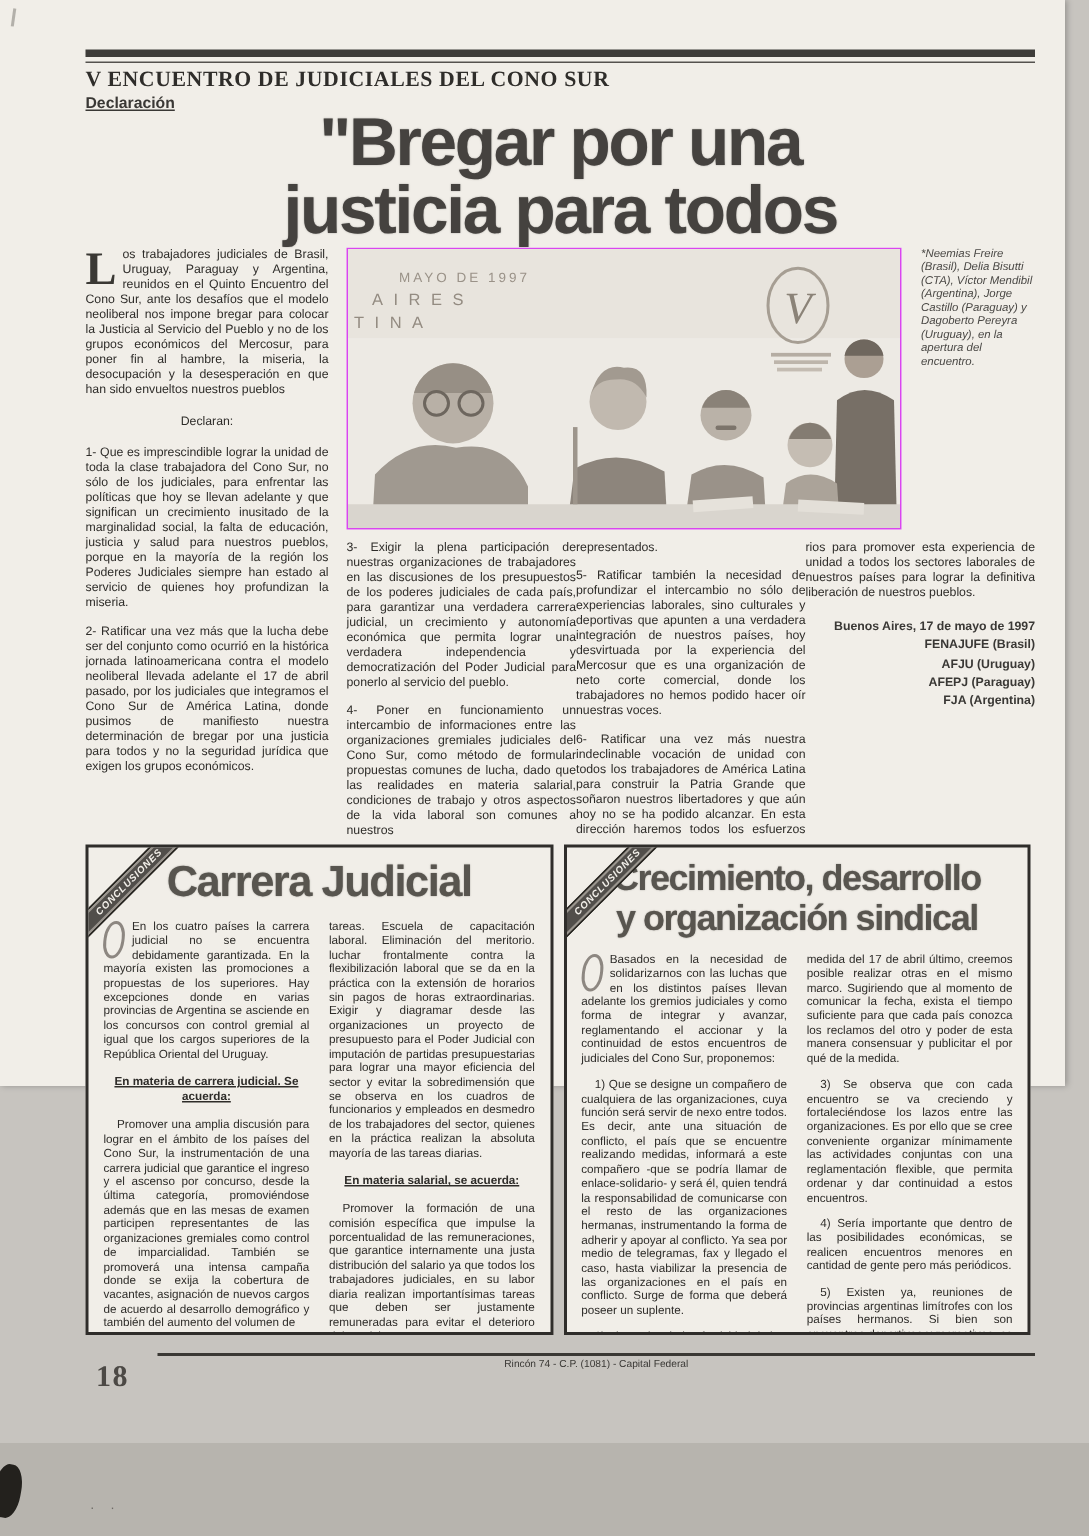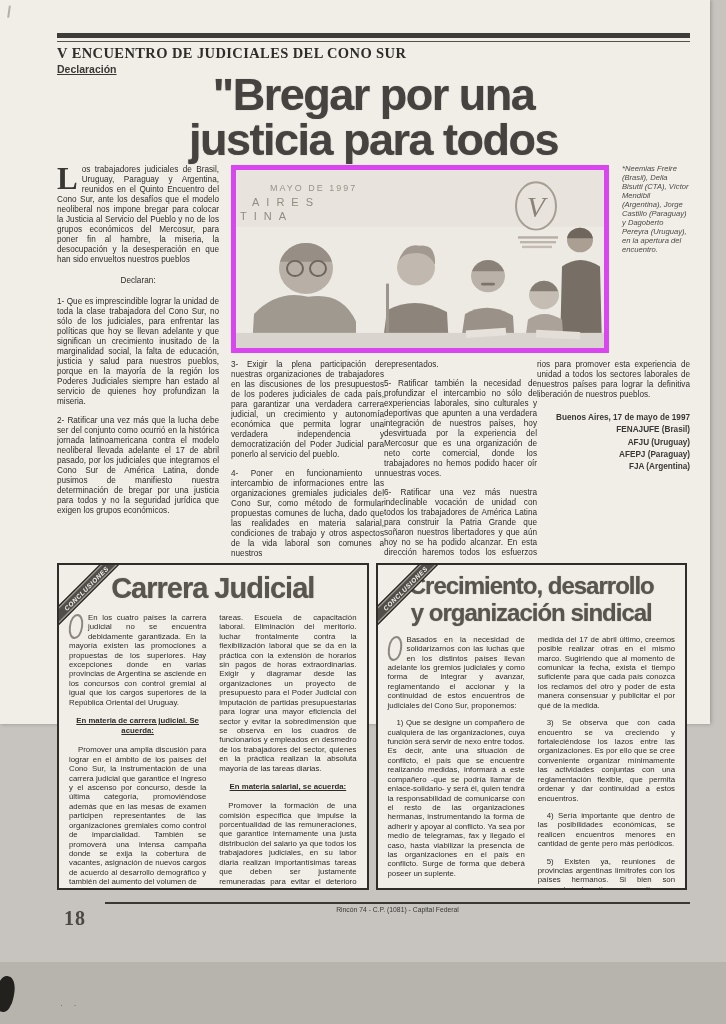--- a/index.html
+++ b/index.html
@@ -16,21 +16,21 @@
           text-decoration:underline;color:#3a3835;}
   .headline{position:absolute;left:57px;top:72px;width:633px;text-align:center;
           font-weight:bold;color:#45423f;font-size:45px;line-height:1.0;letter-spacing:-1.5px;
           text-shadow:0 0 1px rgba(60,58,55,.5);}
   
   .article{position:absolute;left:57px;top:165px;width:633px;height:394px;display:flex;overflow:hidden;}
   .article p{margin:0 0 9px;text-align:justify;font-size:8.2px;line-height:1.22;}
   .col-first{width:162px;flex:0 0 162px;margin-right:12px;}
   .right-area{flex:1;display:flex;flex-direction:column;}
   .photo-row{display:flex;height:188px;}
-  .photo{width:368px;flex:0 0 368px;border:5px solid #d946ef;background:#ffffff;}
+  .photo{width:368px;flex:0 0 368px;border:1px solid #d946ef;background:#ffffff;}
   .photo svg{display:block;width:100%;height:100%;}
   .caption{flex:1;padding-left:13px;font-size:7.6px;font-style:italic;line-height:1.18;color:#4a4845;}
   .text-row{display:flex;margin-top:7px;flex:1;overflow:hidden;}
   .text-row .col{flex:1;}
   .declaran{text-align:center !important;margin:11px 0 !important;}
   .dropcap{float:left;font-family:"Liberation Serif",serif;font-weight:bold;font-size:31px;
            line-height:25px;padding:1px 4px 0 0;color:#3a3834;}
   .signature{margin-top:12px;text-align:right;font-weight:bold;font-size:8.2px;line-height:1.5;color:#3a3835;}
   .signature div{white-space:nowrap;}
   

